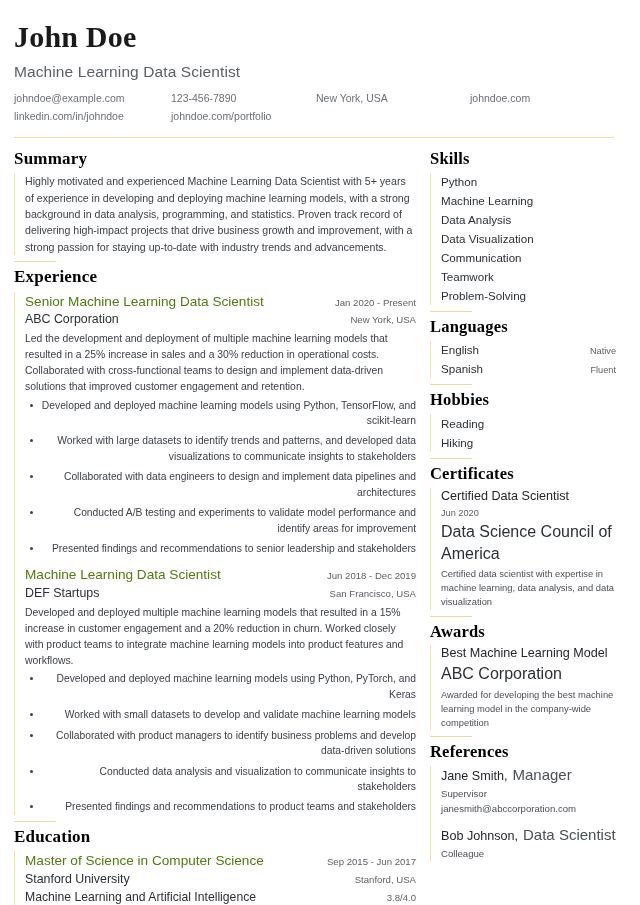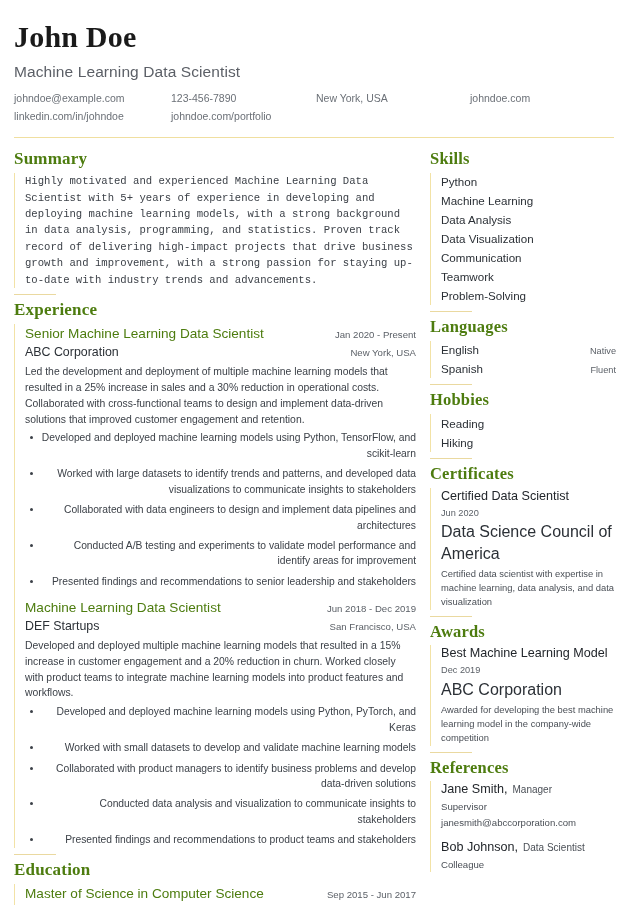--- a/index.html
+++ b/index.html
@@ -72,40 +72,39 @@
   .section { margin-bottom: 5px; }
   .section-rule {
     height: 0;
     border-top: 1.5px solid #ead9a0;
     width: 42px;
     margin: 6px 0 5px 0;
   }
   .section-title {
     font-family: "Liberation Serif", serif;
     font-weight: 700;
-    color: #4d7c0f;
+    color: #000000;
     font-size: 17px;
     line-height: 1.2;
     margin: 0 0 4px 0;
     letter-spacing: 0.2px;
   }
   .col-right .section-title { font-size: 16.5px; }
 
   .bar {
     border-left: 1.8px solid #f2e2a6;
     padding-left: 10px;
   }
 
   
   .summary-text {
     font-size: 10.6px;
     line-height: 1.55;
     color: #3c4148;
     margin: 2px 0 2px 0;
-    font-family: Liberation Mono, monospace;
   }
 
   
   .entry { margin-bottom: 9px; }
   .entry:last-child { margin-bottom: 2px; }
   .entry-row {
     display: flex;
     align-items: baseline;
     justify-content: space-between;
     gap: 10px;
@@ -224,21 +223,21 @@
     align-items: baseline;
     gap: 5px;
     flex-wrap: wrap;
   }
   .ref-name {
     font-size: 12.6px;
     color: #22262b;
     line-height: 1.35;
   }
   .ref-role {
-    font-size: 10px;
+    font-size: 15px;
     color: #4a4f56;
     text-align: center;
   }
   .ref-rel {
     font-size: 9.6px;
     color: #4a4f56;
     line-height: 1.5;
     margin-top: 2px;
   }
   .ref-email {
@@ -402,21 +401,20 @@
           </div>
         </div>
       </div>
 
       <div class="section">
         <div class="section-rule"></div>
         <div class="section-title">Awards</div>
         <div class="bar">
           <div class="card">
             <div class="card-title">Best Machine Learning Model</div>
-            <div class="card-date">Dec 2019</div>
             <div class="card-org">ABC Corporation</div>
             <div class="card-desc">Awarded for developing the best machine learning model in the company-wide competition</div>
           </div>
         </div>
       </div>
 
       <div class="section">
         <div class="section-rule"></div>
         <div class="section-title">References</div>
         <div class="bar">

